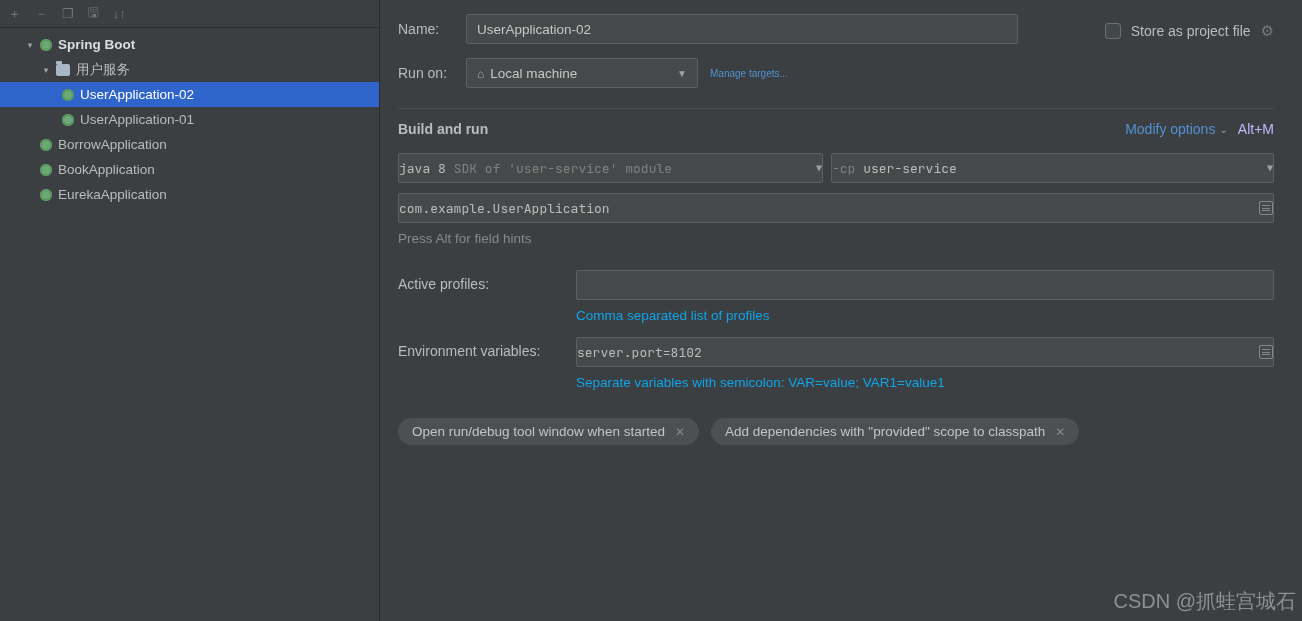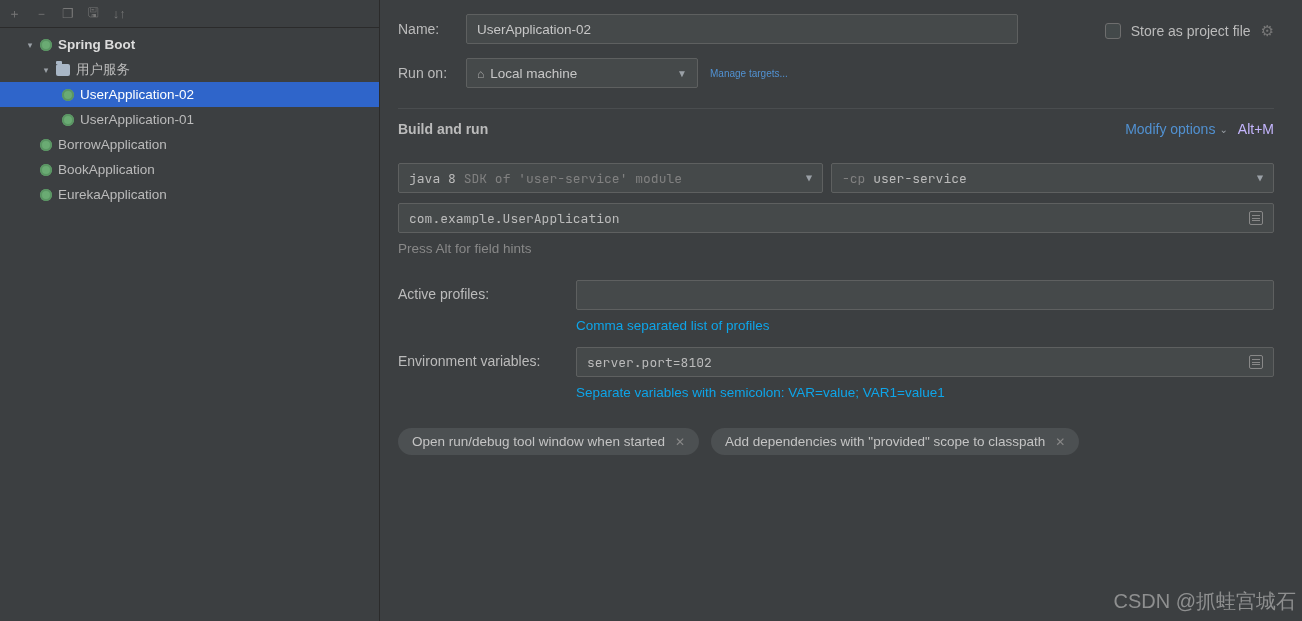--- a/index.html
+++ b/index.html
@@ -109,30 +109,30 @@
     border-radius: 3px; background: #43494a;
   }
   .gear { color: #777; font-size: 15px; cursor: pointer; }
   .hint {
     color: #888; font-size: 13.5px; line-height: 1.55;
     margin: 2px 0 0 68px; max-width: 480px;
   }
   .section-divider { border-top: 1px solid #4a4d4f; margin: 20px 0 12px 0; }
   .section-header {
     display: flex; justify-content: space-between; align-items: center;
-    margin-bottom: 26px;
+    margin-bottom: 16px;
   }
   .section-title { font-weight: 600; font-size: 14px; color: #bbbbbb; }
   .modify-group { display: flex; align-items: center; gap: 10px; font-size: 14px; }
   .modify-link { color: #5191d1; cursor: pointer; display: flex; align-items: center; gap: 4px;}
   .shortcut { color: #c4b5fd; }
   .code-field {
     background: #45494a; border: 1px solid #5e6060;
     height: 30px; display: flex; align-items: center;
-    padding: 0 10px; border-radius: 2px;
+    padding: 0 0; border-radius: 2px;
     font-family: "JetBrains Mono", Consolas, monospace;
     font-size: 13px; color: #bbb;
     position: relative;
   }
   .build-row { display: flex; gap: 8px; margin-bottom: 10px; }
   .jre-combo { flex: 0 0 425px; justify-content: space-between; cursor: pointer;}
   .cp-combo { flex: 1; justify-content: space-between; cursor: pointer;}
   .muted { color: #808080; }
   .main-class-field { width: 100%; justify-content: space-between; }
   .list-ico {

